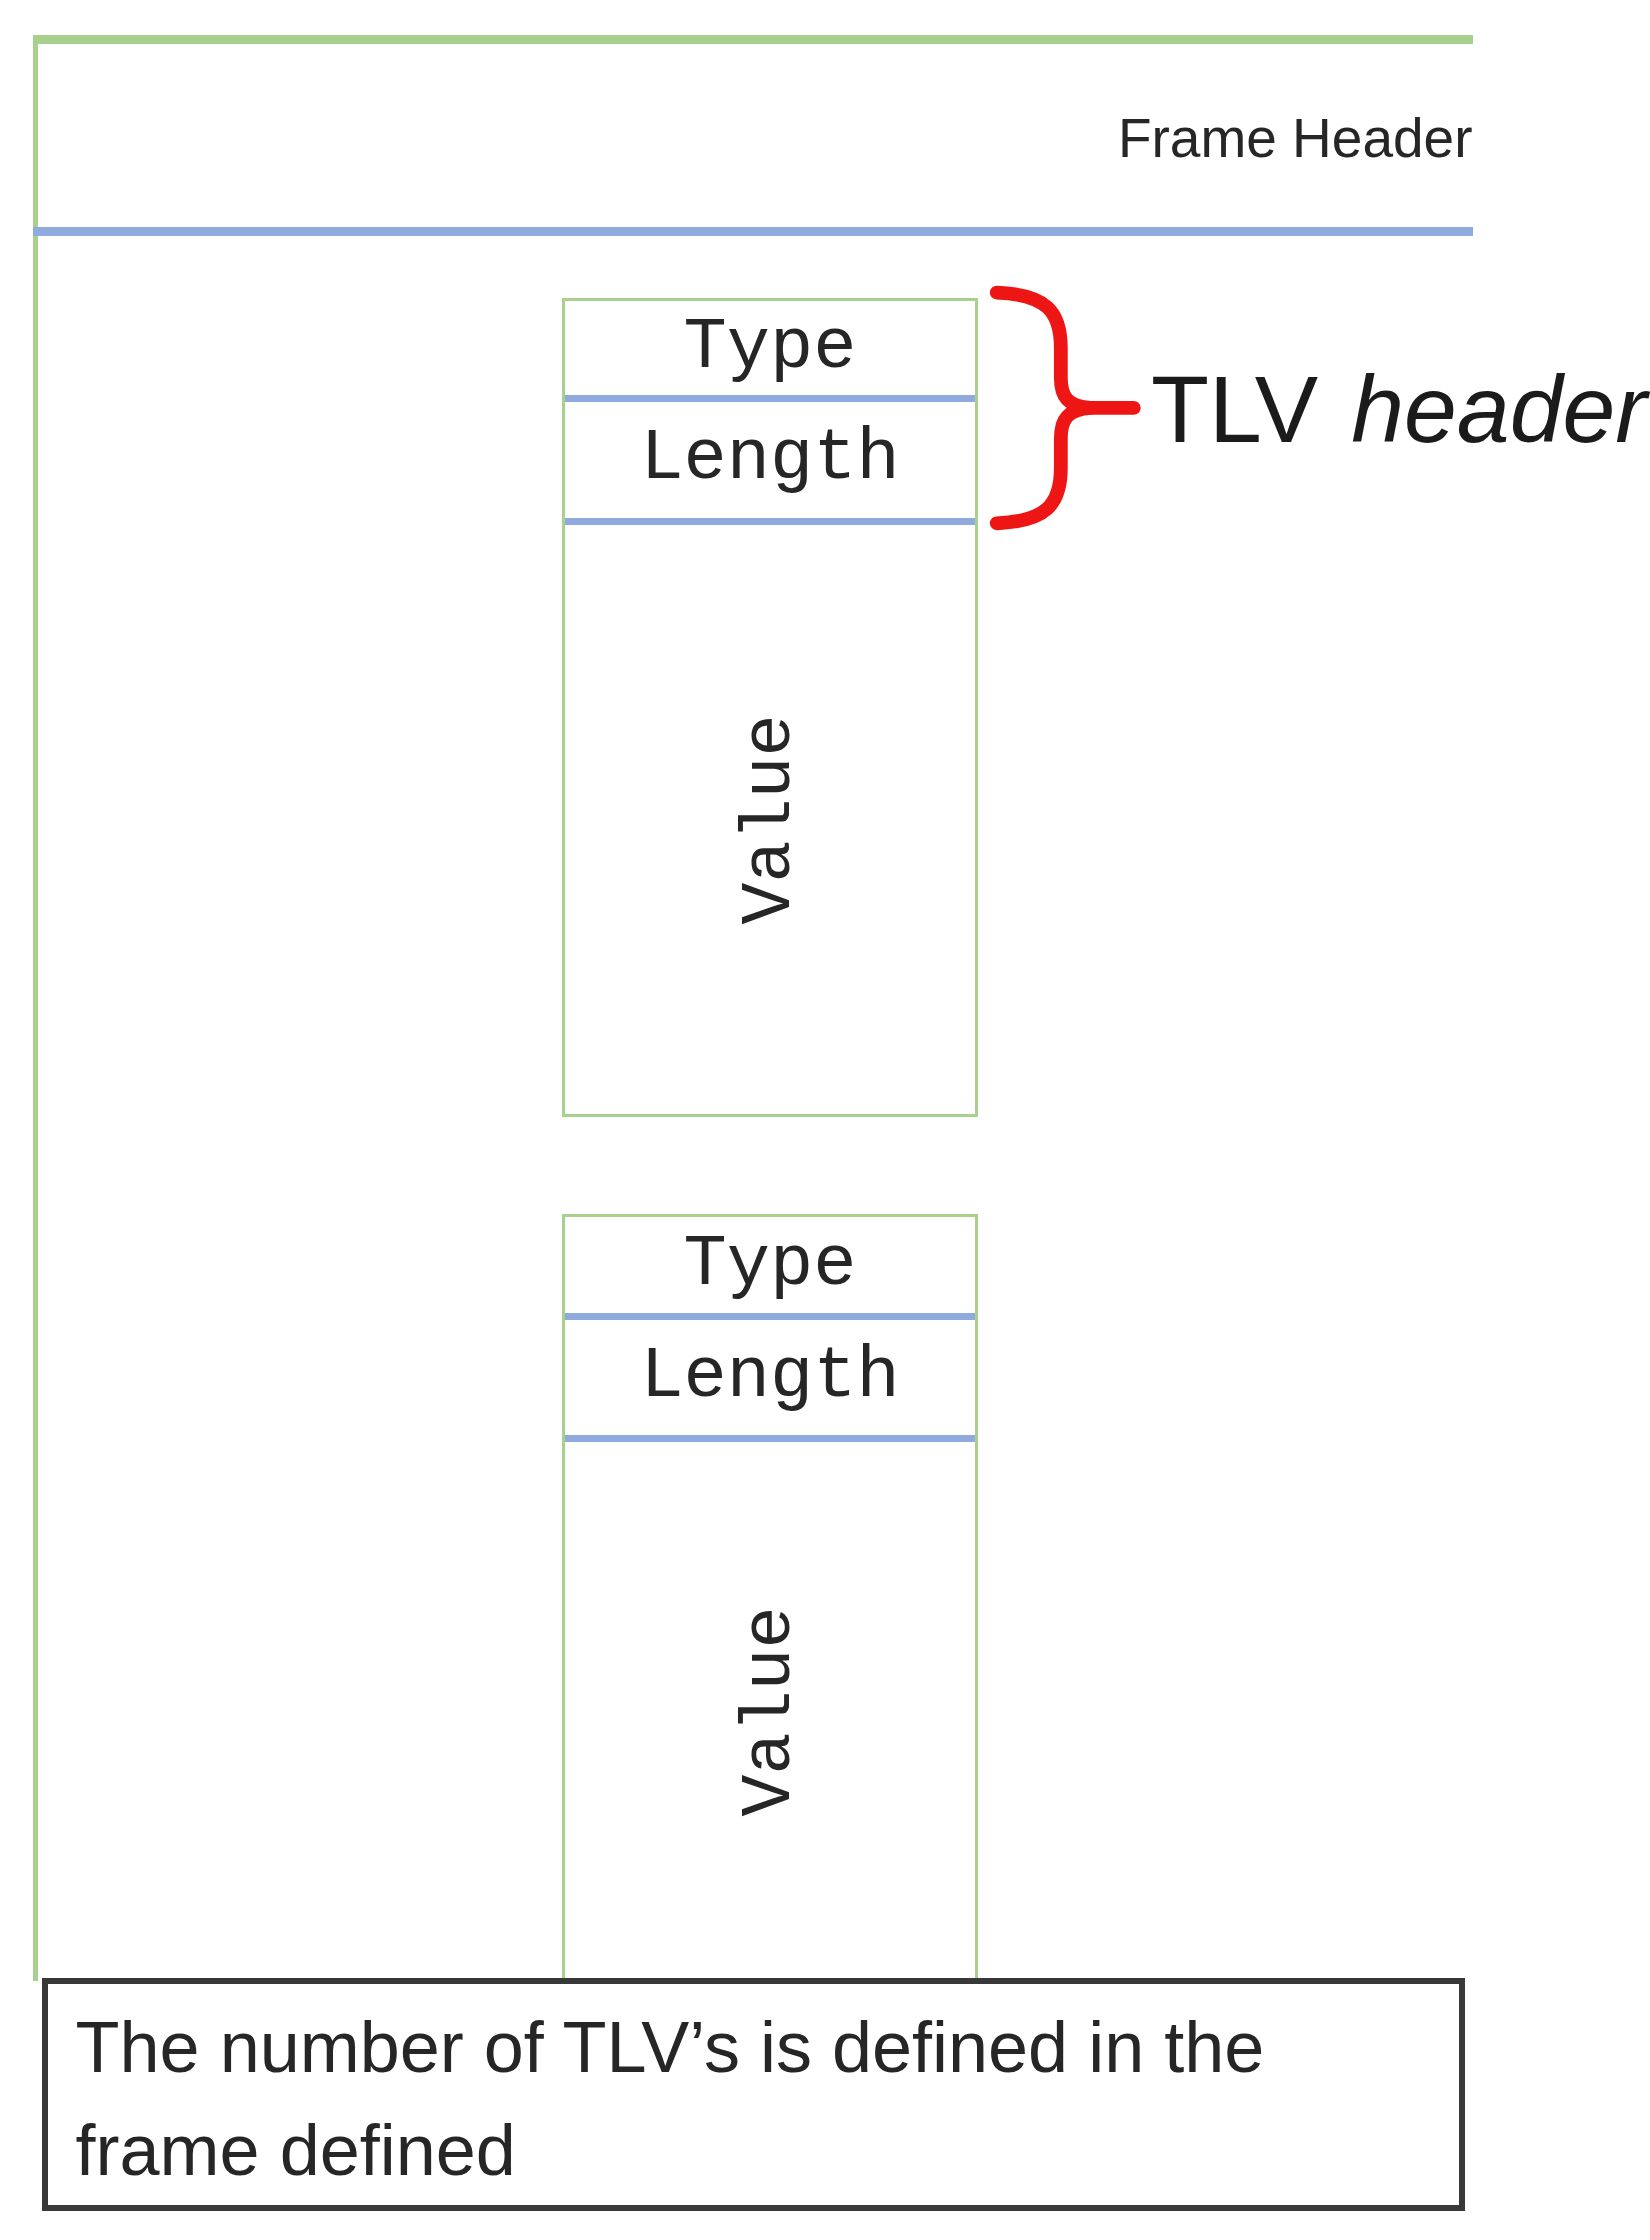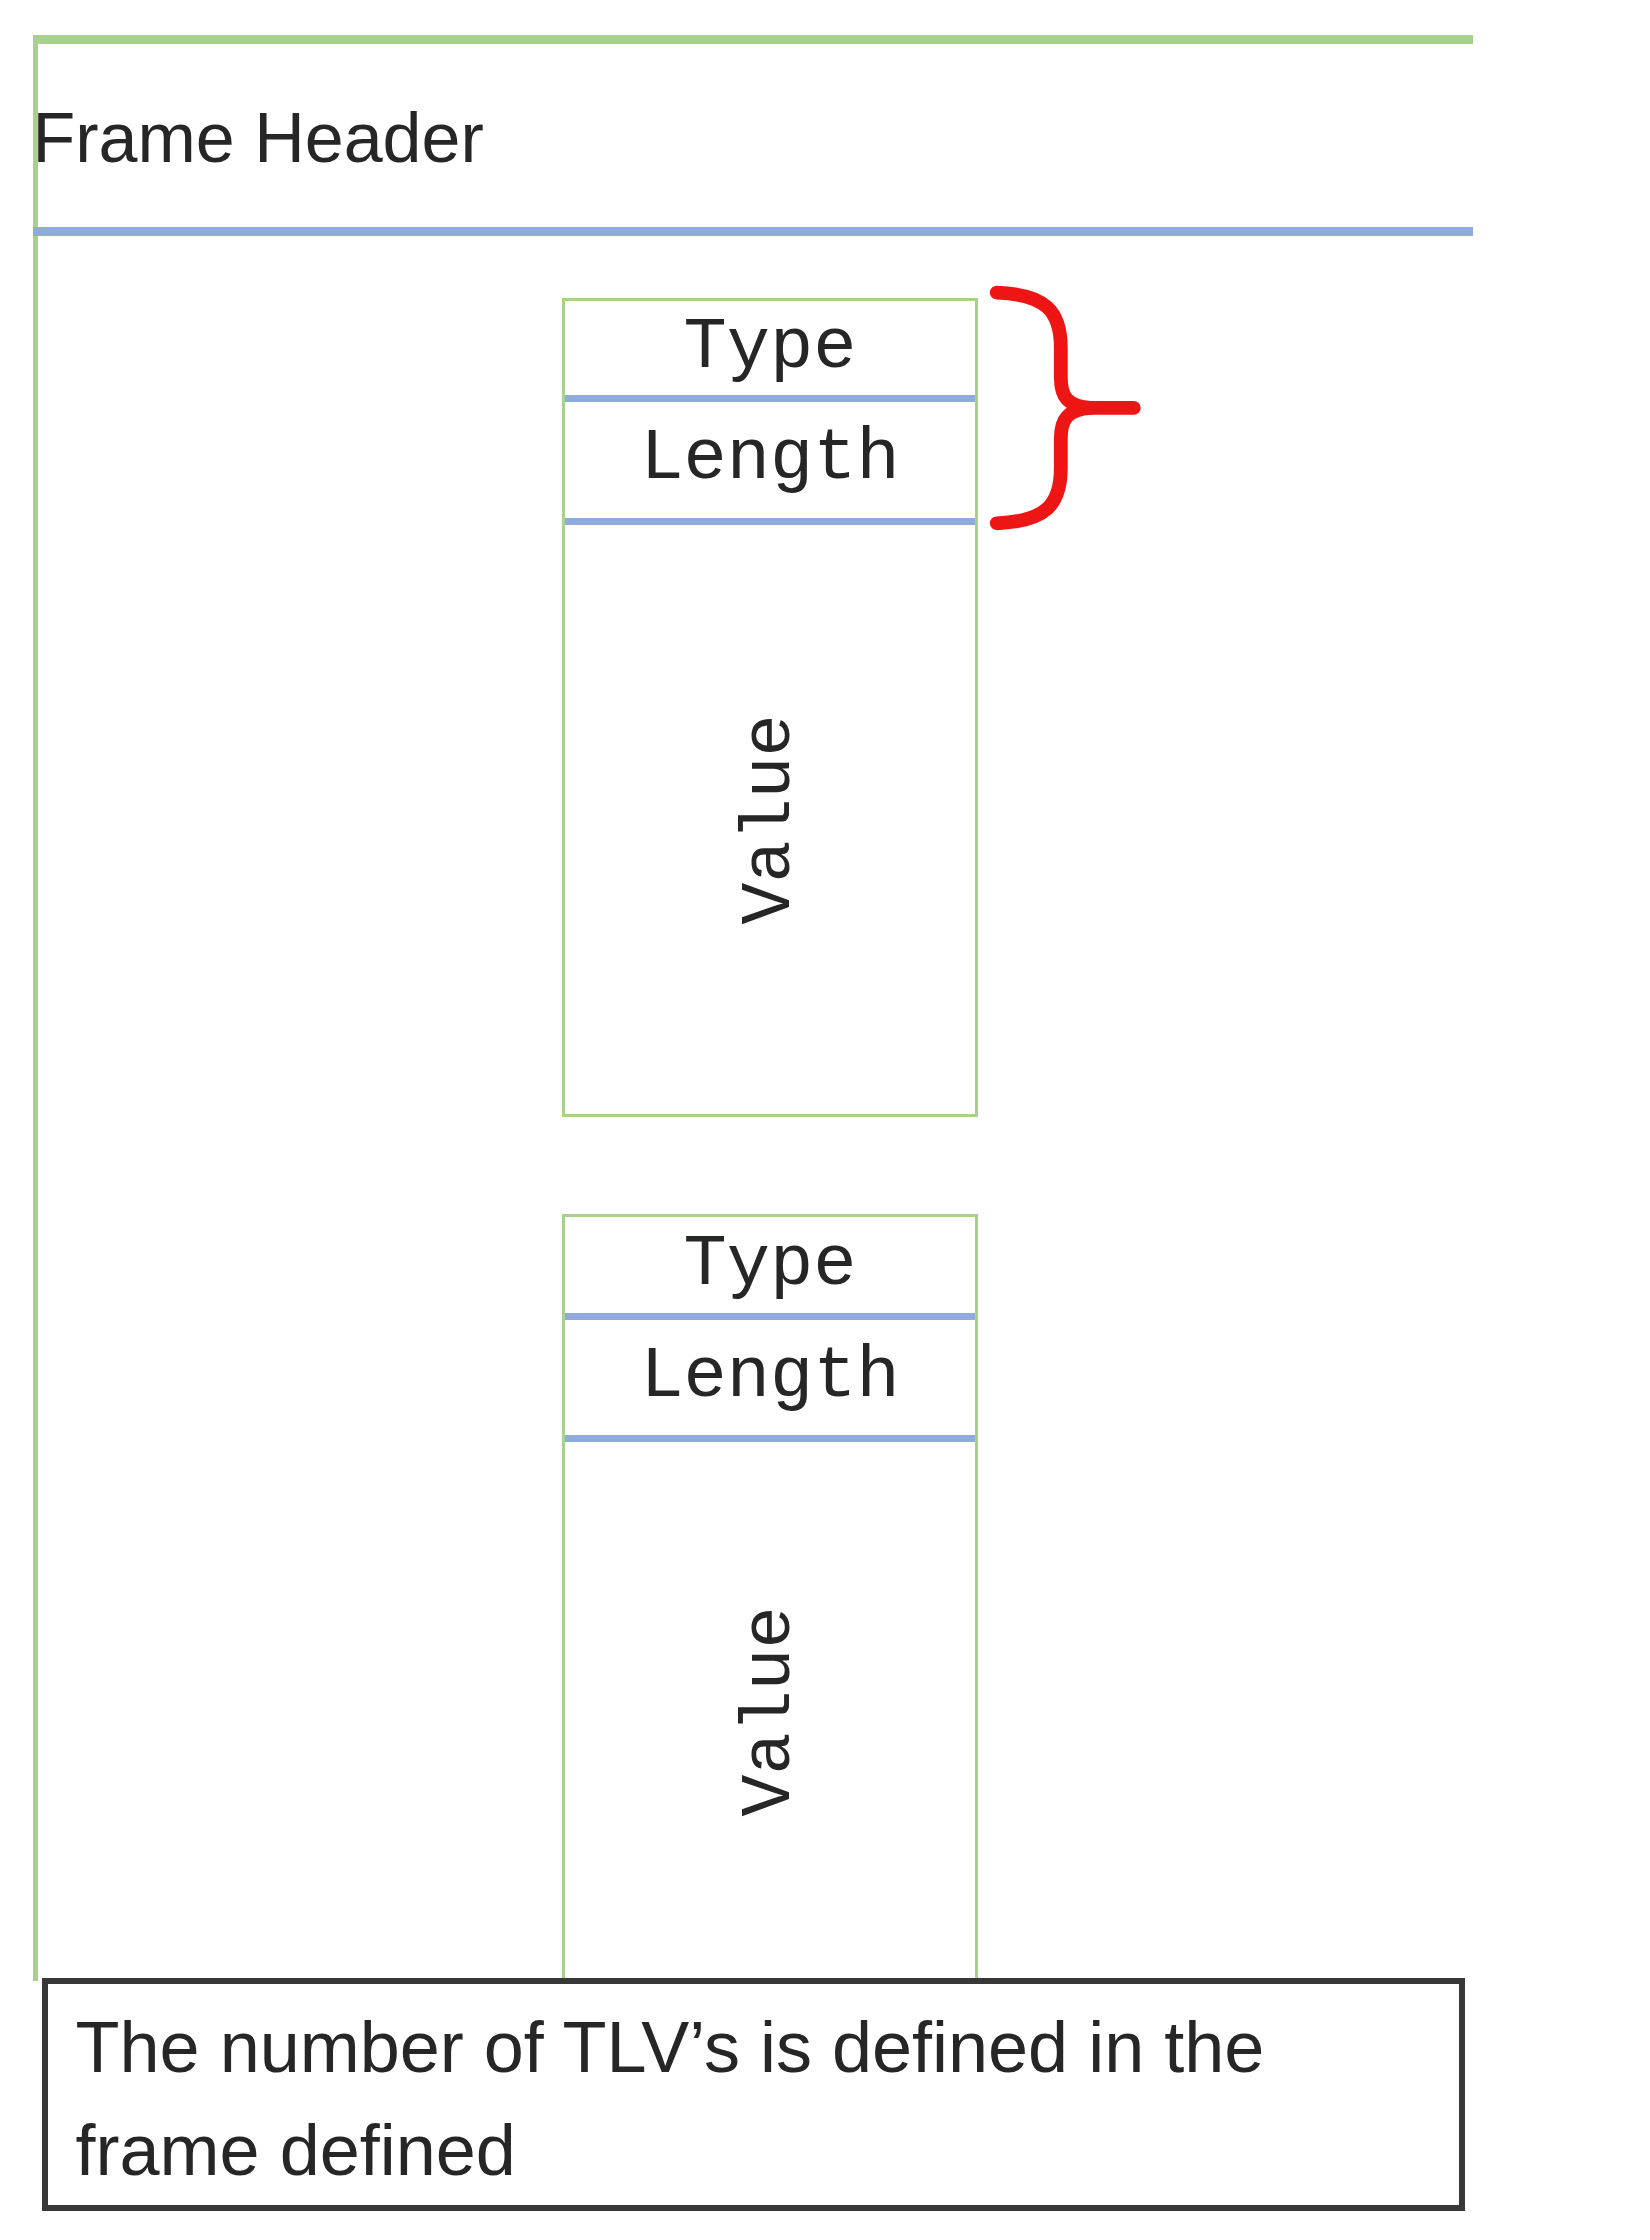--- a/index.html
+++ b/index.html
@@ -33,22 +33,22 @@
     width: 5.9px; height: 1946px;
     background: var(--green-border);
   }
   .frame-divider {
     position: absolute; left: 32.5px; top: 227px;
     width: 1440px; height: 8.9px;
     background: var(--blue-line);
   }
   .frame-header-label {
     position: absolute; left: 32.5px; top: 97px; width: 1440px;
-    text-align: left;
-    font-size: 70px; line-height: 83px;
+    text-align: right;
+    font-size: 55px; line-height: 83px;
     color: var(--text);
     letter-spacing: 0;
   }
 
   
   .tlv-box {
     position: absolute;
     left: 562px;
     width: 416px;
     border: 3.9px solid var(--green-border);
@@ -148,19 +148,24 @@
   </div>
 
   <svg class="brace-svg" viewBox="990 270 220 280" xmlns="http://www.w3.org/2000/svg">
     <path d="M1012,297 C1062,299 1077,316 1077,353 L1077,383
              C1077,403 1084,412 1107,414
              C1084,416 1077,425 1077,445 L1077,475
              C1077,512 1062,529 1012,531" fill="none" stroke="var(--red-brace)" stroke-width="14" stroke-linecap="round" stroke-linejoin="round"></path>
     <path d="M1107,414 L1151,414" fill="none" stroke="var(--red-brace)" stroke-width="14" stroke-linecap="round"></path>
   </svg>
 
+  <div class="tlv-annot">
+    <span>TLV</span>
+      <span class="gap"></span>
+      <span class="emph">header</span>
+  </div>
 
   <div class="note-box">
     <div class="note-text">The number of TLV’s is defined in the frame defined</div>
   </div>
 
 </div>
 
 
 </body></html>

